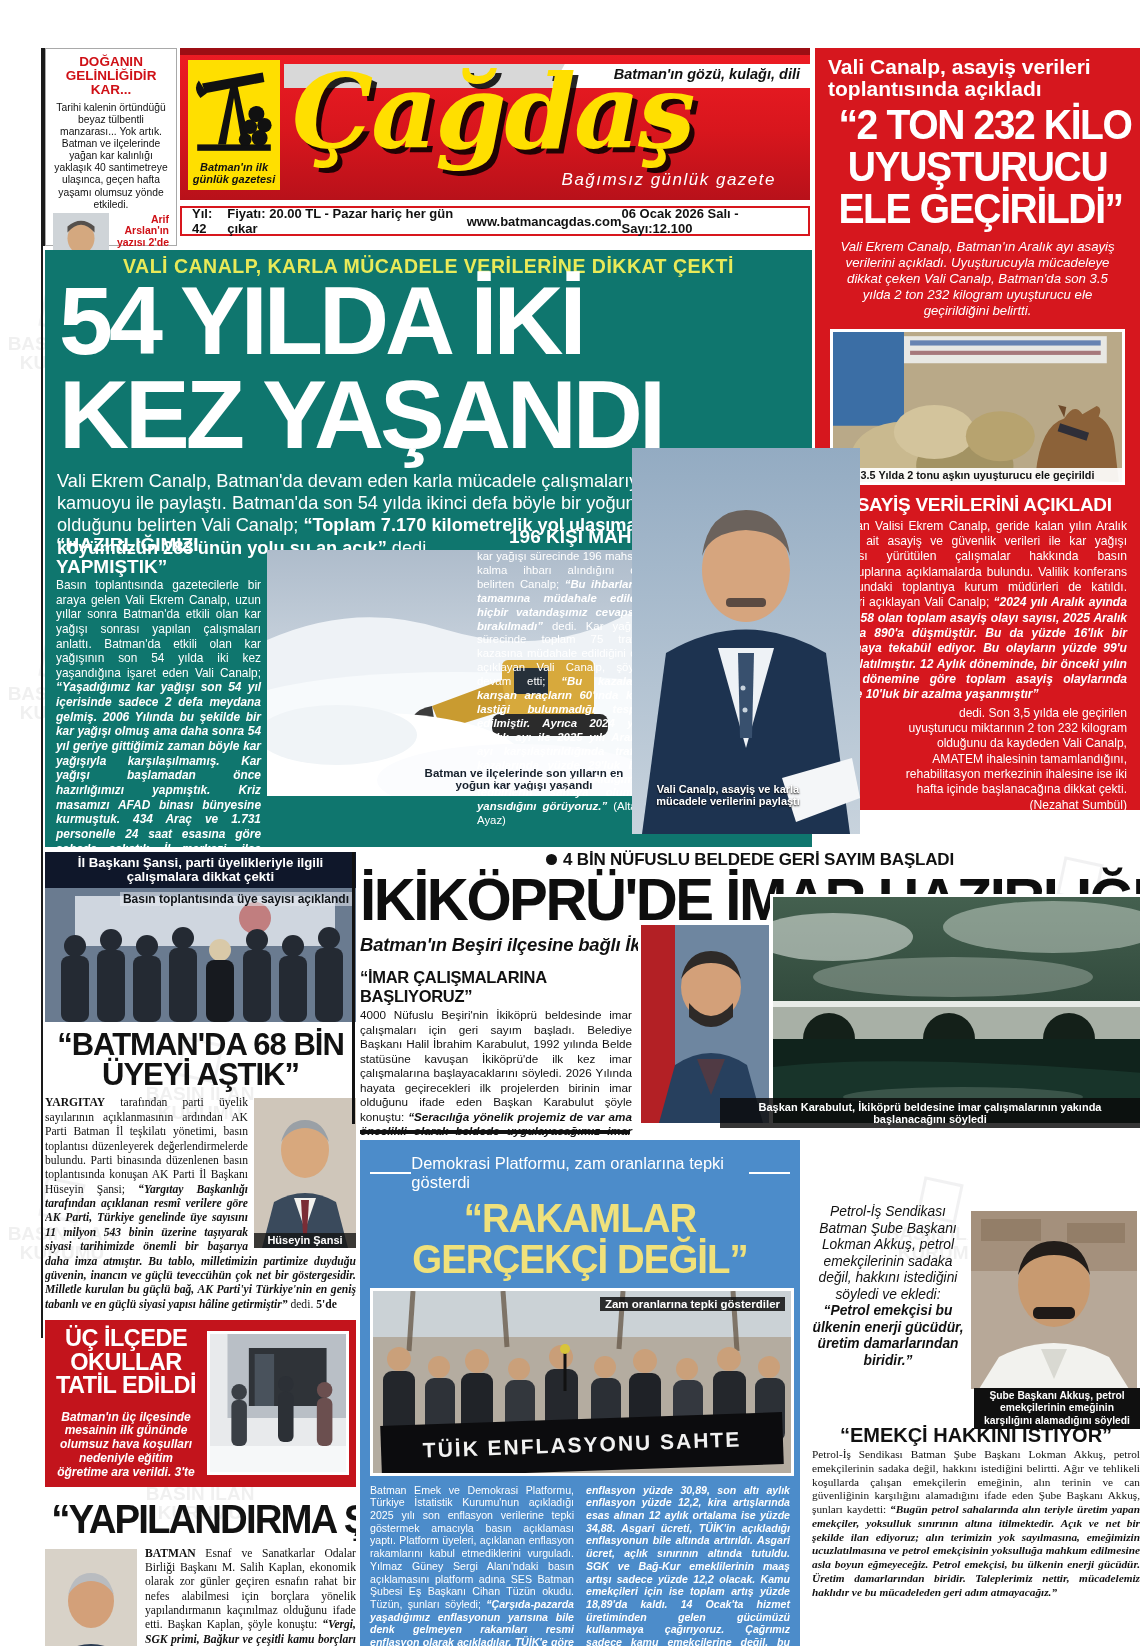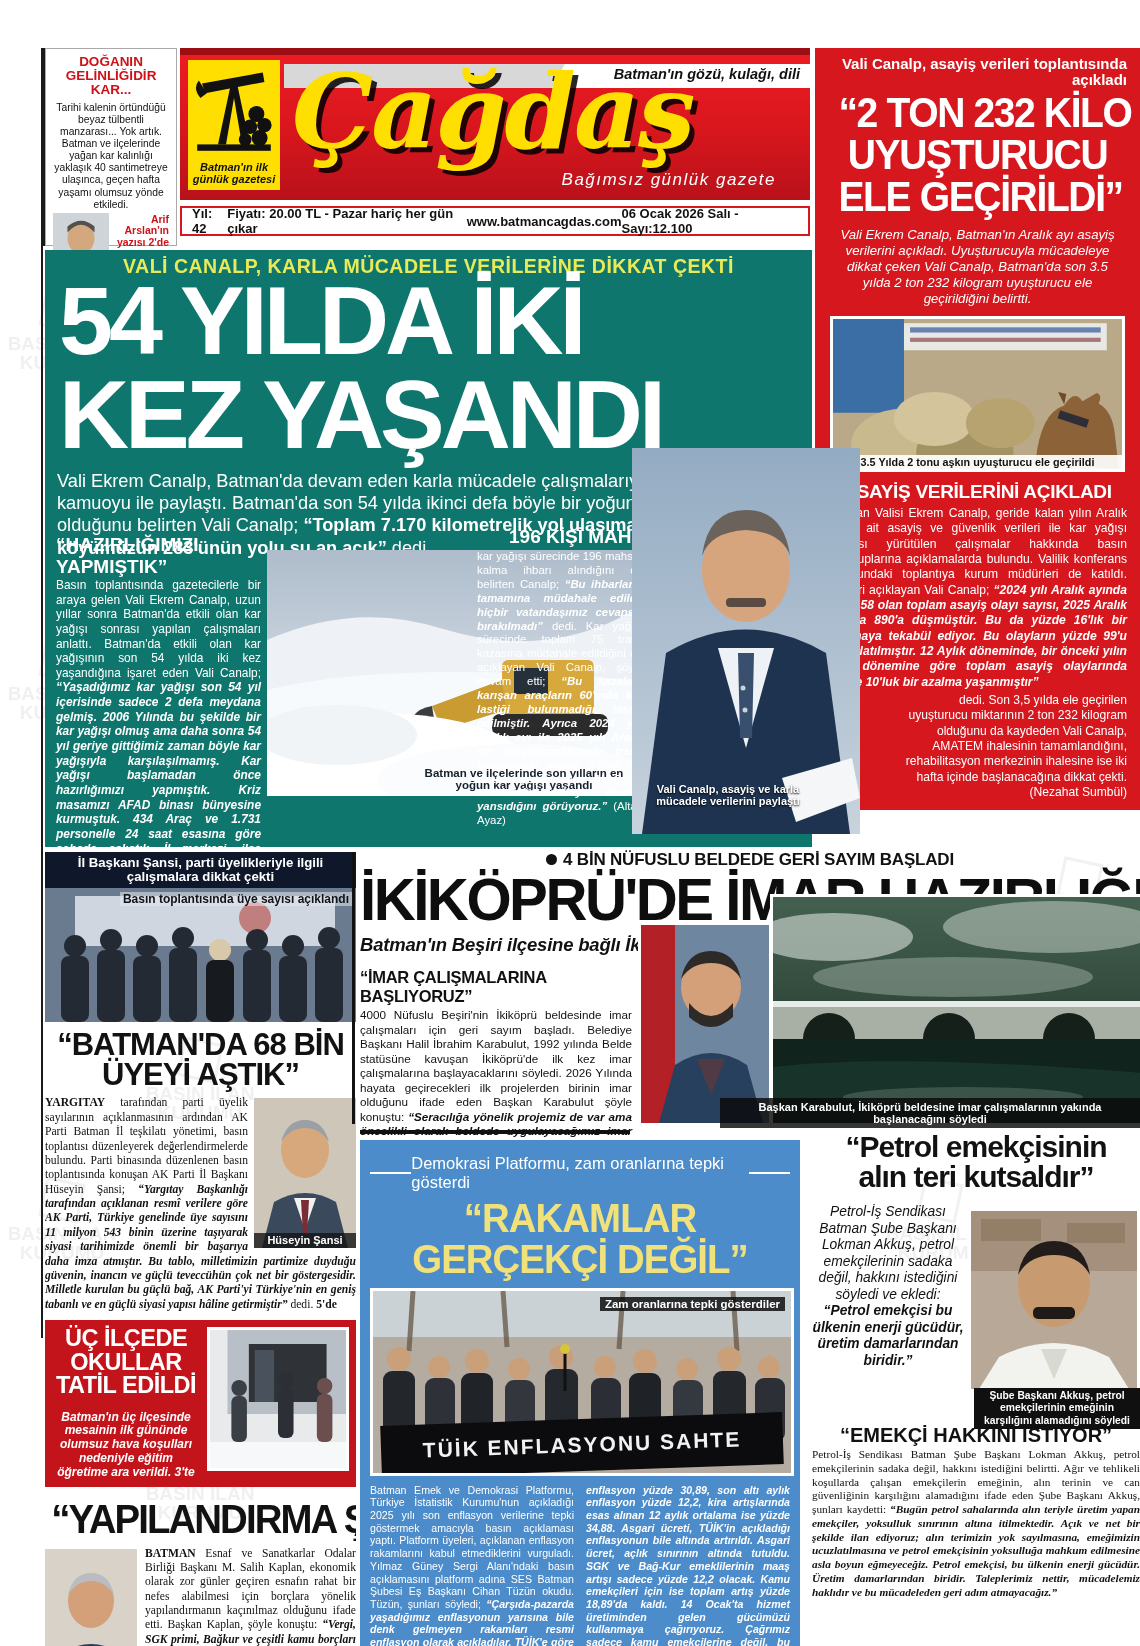--- a/index.html
+++ b/index.html
@@ -34,21 +34,21 @@
       text-shadow:5px 5px 0 rgba(0,0,0,.85);z-index:2;}
   .mast-tagline{position:absolute;right:34px;bottom:10px;color:#fff;font-style:italic;
       font-size:17px;letter-spacing:1.5px;z-index:3;}
   
   .infobar{left:180px;top:206px;width:630px;height:30px;border:2px solid #d8161d;background:#fff;
       display:flex;align-items:center;justify-content:space-between;padding:0 10px;box-sizing:border-box;
       font-weight:bold;font-size:13px;z-index:2;}
   
   .redcol{left:815px;top:48px;width:325px;height:762px;background:#d6171e;color:#fff;
       padding:8px 13px;box-sizing:border-box;z-index:2;}
-  .red-kicker{font-weight:bold;font-size:15px;text-align:right;line-height:1.05;}
+  .red-kicker{font-weight:bold;font-size:21px;text-align:left;line-height:1.05;}
   .red-headline{font-weight:800;font-size:42px;line-height:1.0;text-align:center;
       letter-spacing:-1.5px;transform:scaleX(.93);transform-origin:center;margin-top:4px;white-space:nowrap;}
   .red-deck{font-style:italic;font-size:13.2px;line-height:1.22;text-align:center;margin:9px 4px 0 4px;}
   .photo-frame{border:3px solid #fff;position:relative;overflow:hidden;background:#888;}
   .red-photo{width:289px;height:150px;margin:9px auto 0 auto;}
   .photo-cap-strip{position:absolute;left:0;right:0;bottom:0;background:rgba(255,255,255,.92);
       color:#111;font-weight:bold;font-size:10.8px;text-align:center;padding:1px 2px;}
   .red-subhead{font-weight:800;font-size:19px;margin-top:9px;text-align:center;letter-spacing:-.3px;}
   .red-body{font-size:12.1px;line-height:1.27;margin-top:3px;}
   .red-tail{margin-left:72px;text-align:right;}
@@ -77,21 +77,21 @@
       padding:4px 2px;line-height:1.05;}
   .group-photo{width:311px;height:134px;position:relative;overflow:hidden;}
   .group-cap{position:absolute;right:4px;top:4px;color:#101418;font-weight:bold;font-size:12px;
       background:rgba(230,234,238,.55);padding:0 3px;}
   .sansi-headline{font-weight:800;font-size:31px;line-height:.98;text-align:center;letter-spacing:-1px;
       margin:8px 0 6px 0;color:#121212;}
   .serif-body{font-family:"Liberation Serif",serif;font-size:11.6px;line-height:1.24;}
   .sansi-photo{float:right;width:102px;height:150px;margin:2px 0 2px 6px;position:relative;}
   .name-strip{position:absolute;left:0;right:0;bottom:0;background:rgba(20,20,20,.8);color:#fff;
       font-family:"Liberation Sans",sans-serif;font-weight:bold;font-size:11px;text-align:center;padding:1px 0;}
-  .schools{background:#c3141c;margin-top:8px;padding:7px;display:flex;gap:7px;align-items:flex-start;}
+  .schools{background:#c3141c;margin-top:8px;padding:7px;display:flex;gap:7px;align-items:center;}
   .schools-left{width:148px;color:#fff;text-align:center;}
   .schools-head{font-weight:800;font-size:23.5px;line-height:1.0;letter-spacing:-.5px;}
   .schools-deck{font-weight:bold;font-style:italic;font-size:12px;line-height:1.15;margin-top:13px;}
   .schools-photo{flex:1;height:138px;}
   .yap-headline{font-weight:800;font-size:40px;line-height:1;text-align:center;letter-spacing:-2px;
       margin:12px 0 8px 0;color:#121212;white-space:nowrap;transform:scaleX(.96);transform-origin:center;}
   .kaplan-photo{float:left;width:92px;height:166px;margin:2px 8px 2px 0;position:relative;}
   
   .ikik{left:360px;top:850px;width:780px;height:292px;overflow:hidden;z-index:3;}
   .ikik-kicker{text-align:center;font-weight:800;font-size:17px;letter-spacing:-.2px;}
@@ -473,24 +473,20 @@
       <div class="banner">
         <span>TÜİK ENFLASYONU SAHTE</span>
       </div>
     </div>
     <div class="rak-cols">
       <span>Batman Emek ve Demokrasi Platformu, Türkiye İstatistik Kurumu'nun açıkladığı 2025 yılı son enflasyon verilerine tepki göstermek amacıyla basın açıklaması yaptı. Platform üyeleri, açıklanan enflasyon rakamlarını kabul etmediklerini vurguladı. Yılmaz Güney Sergi Alanı'ndaki basın açıklamasını platform adına SES Batman Şubesi Eş Başkanı Cihan Tüzün okudu. Tüzün, şunları söyledi; </span><span class="bi">“Çarşıda-pazarda yaşadığımız enflasyonun yarısına bile denk gelmeyen rakamları resmi enflasyon olarak açıkladılar. TÜİK'e göre Aralık ayı enflasyonu yüzde 0,89, yıllık enflasyon yüzde 30,89, son altı aylık enflasyon yüzde 12,2, kira artışlarında esas alınan 12 aylık ortalama ise yüzde 34,88. Asgari ücreti, TÜİK'in açıkladığı enflasyonun bile altında artırıldı. Asgari ücret, açlık sınırının altında tutuldu. SGK ve Bağ-Kur emeklilerinin maaş artışı sadece yüzde 12,2 olacak. Kamu emekçileri için ise toplam artış yüzde 18,89'da kaldı. 14 Ocak'ta hizmet üretiminden gelen gücümüzü kullanmaya çağırıyoruz. Çağrımız sadece kamu emekçilerine değil, bu düzenin altında ezilen herkesedir.”</span>
     </div>
   </div>
 
   <div class="abs petrol">
-    <div class="petrol-headline">
-      <div>“Petrol emekçisinin</div>
-      <div>alın teri kutsaldır”</div>
-    </div>
     <div class="petrol-intro">
       <span>Petrol-İş Sendikası Batman Şube Başkanı Lokman Akkuş, petrol emekçilerinin sadaka değil, hakkını istediğini söyledi ve ekledi: </span><span class="bi">“Petrol emekçisi bu ülkenin enerji gücüdür, üretim damarlarından biridir.”</span>
     </div>
     <div class="akkus-photo photo-frame">
       <svg width="100%" height="100%" viewBox="0 0 166 178" preserveAspectRatio="none">
         <rect width="166" height="178" fill="#b7a898"></rect>
         <rect x="0" y="0" width="166" height="60" fill="#a4907c"></rect>
         <rect x="10" y="8" width="60" height="22" fill="#8c7660" opacity=".7"></rect>
         <rect x="96" y="12" width="58" height="20" fill="#8c7660" opacity=".7"></rect>
         <ellipse cx="83" cy="74" rx="36" ry="42" fill="#c89a70"></ellipse>

